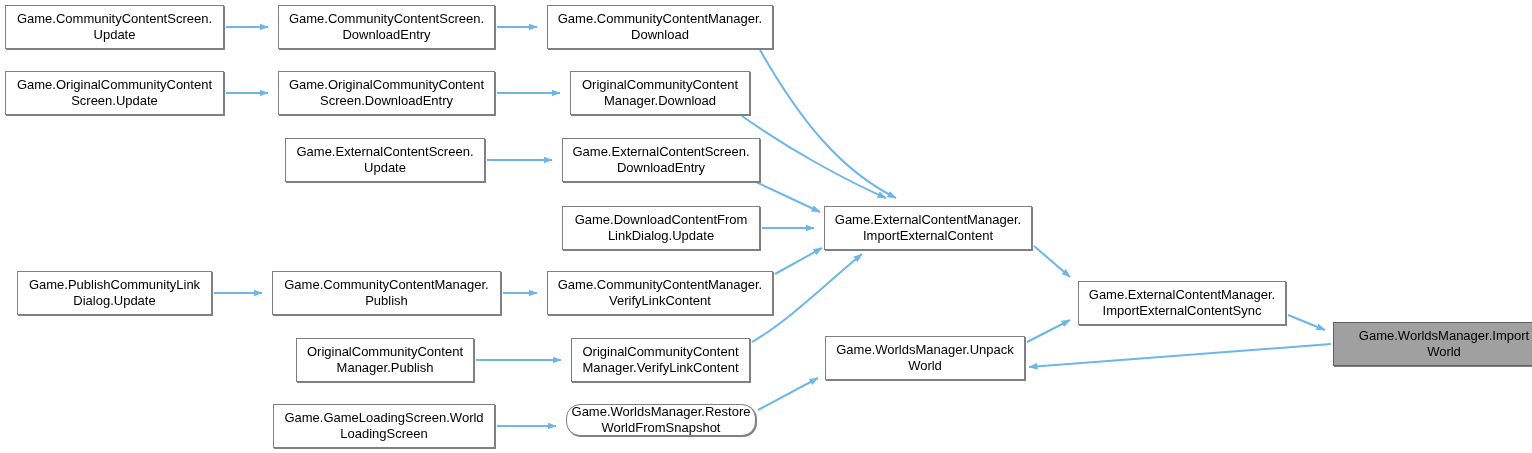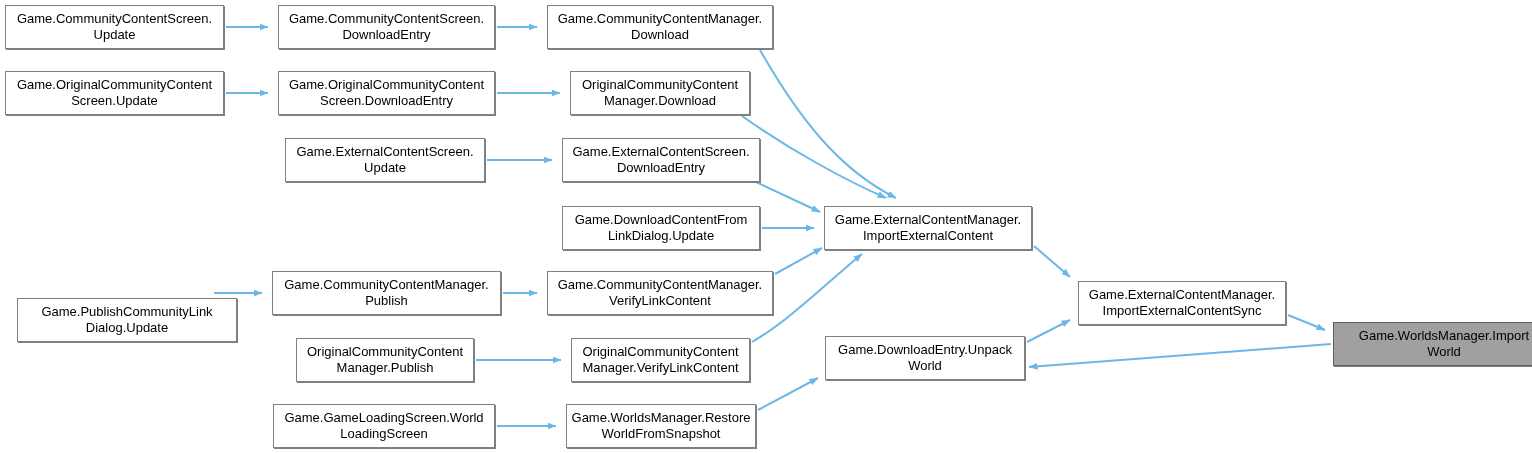--- a/index.html
+++ b/index.html
@@ -99,35 +99,35 @@
       <div class="node" style="left: 570px; top: 71px; width: 180px; height: 44px;"><span class="node-label">OriginalCommunityContent
 Manager.Download</span></div>
       <div class="node" style="left: 285px; top: 138px; width: 200px; height: 44px;"><span class="node-label">Game.ExternalContentScreen.
 Update</span></div>
       <div class="node" style="left: 562px; top: 138px; width: 198px; height: 44px;"><span class="node-label">Game.ExternalContentScreen.
 DownloadEntry</span></div>
       <div class="node" style="left: 562px; top: 206px; width: 198px; height: 44px; text-align: center;"><span class="node-label">Game.DownloadContentFrom
 LinkDialog.Update</span></div>
       <div class="node" style="left: 824px; top: 206px; width: 208px; height: 44px;"><span class="node-label">Game.ExternalContentManager.
 ImportExternalContent</span></div>
-      <div class="node" style="left: 17px; top: 271px; width: 220px; height: 44px; margin-top: 27px;"><span class="node-label">Game.PublishCommunityLink
+      <div class="node" style="left: 17px; top: 271px; width: 195px; height: 44px;"><span class="node-label">Game.PublishCommunityLink
 Dialog.Update</span></div>
       <div class="node" style="left: 272px; top: 271px; width: 229px; height: 44px;"><span class="node-label">Game.CommunityContentManager.
 Publish</span></div>
       <div class="node" style="left: 547px; top: 271px; width: 226px; height: 44px;"><span class="node-label">Game.CommunityContentManager.
 VerifyLinkContent</span></div>
       <div class="node" style="left: 296px; top: 338px; width: 178px; height: 44px;"><span class="node-label">OriginalCommunityContent
 Manager.Publish</span></div>
       <div class="node" style="left: 571px; top: 338px; width: 179px; height: 44px;"><span class="node-label">OriginalCommunityContent
 Manager.VerifyLinkContent</span></div>
-      <div class="node" style="left: 825px; top: 336px; width: 200px; height: 44px;"><span class="node-label">Game.DownloadEntry.Unpack
+      <div class="node" style="left: 825px; top: 336px; width: 200px; height: 44px;"><span class="node-label">Game.WorldsManager.Unpack
 World</span></div>
       <div class="node" style="left: 273px; top: 404px; width: 222px; height: 44px;"><span class="node-label">Game.GameLoadingScreen.World
 LoadingScreen</span></div>
-      <div class="node" style="left: 566px; top: 404px; width: 190px; height: 44px;"><span class="node-label">Game.WorldsManager.Restore
+      <div class="node" style="left: 566px; top: 404px; width: 190px; height: 32px; border-radius: 14px;"><span class="node-label">Game.WorldsManager.Restore
 WorldFromSnapshot</span></div>
       <div class="node" style="left: 1078px; top: 281px; width: 208px; height: 44px;"><span class="node-label">Game.ExternalContentManager.
 ImportExternalContentSync</span></div>
       <div class="node highlight" style="left: 1333px; top: 322px; width: 222px; height: 44px;"><span class="node-label">Game.WorldsManager.Import
 World</span></div>
     </div>
 
 </div>
 
 </body></html>

